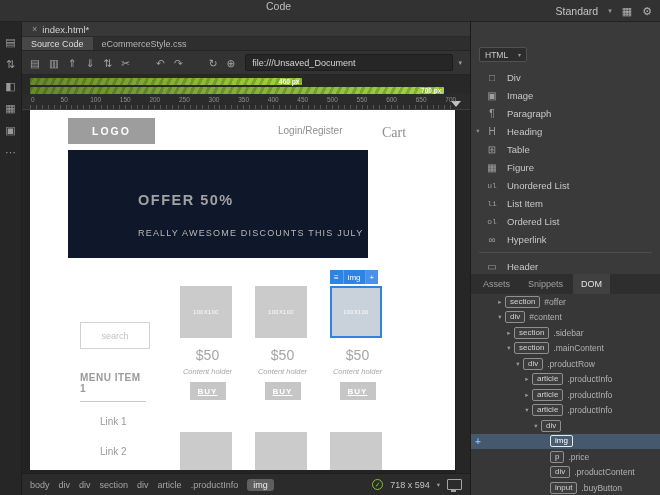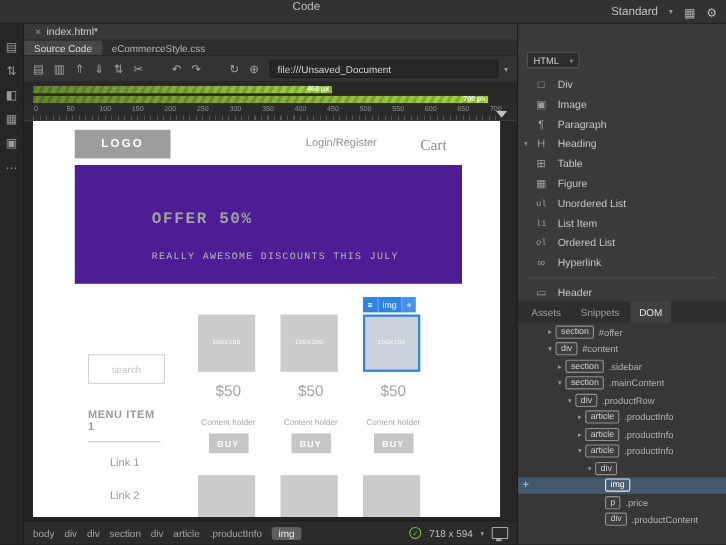--- a/index.html
+++ b/index.html
@@ -38,34 +38,34 @@
   .ruler-num{position:absolute;top:2px;font-size:6.5px;color:#8f8f8f;transform:translateX(1px);}
   .ruler-ticks{position:absolute;left:8px;right:14px;bottom:0;height:4px;background:repeating-linear-gradient(to right,#565656 0 1px,transparent 1px 5.92px);}
   .ruler-handle{position:absolute;left:429px;top:7px;width:0;height:0;border-left:5px solid transparent;border-right:5px solid transparent;border-top:6px solid #c2c2c2;}
   
   .canvas-wrap{position:absolute;top:88px;height:363px;width:100%;background:#232323;}
   .canvas{position:absolute;left:8px;top:0;width:425px;height:360px;background:#fff;overflow:hidden;}
   .scroll-gutter{position:absolute;left:433px;top:0;width:15px;height:363px;background:#262626;border-left:1px solid #1d1d1d;box-sizing:border-box;}
   .c-logo{position:absolute;left:38px;top:8px;width:87px;height:26px;background:#9d9d9d;color:#fff;font-size:10.5px;font-weight:bold;letter-spacing:2px;display:flex;align-items:center;justify-content:center;}
   .c-login{position:absolute;left:248px;top:15px;font-size:10px;color:#8f8f8f;}
   .c-cart{position:absolute;left:352px;top:15px;font-size:14px;color:#8f8f8f;font-family:Liberation Serif, serif;}
-  .c-banner{position:absolute;left:38px;top:40px;width:352px;height:108px;background:#4c1d95;font-family:Liberation Mono, monospace;}
+  .c-banner{position:absolute;left:38px;top:40px;width:300px;height:108px;background:#0f172a;}
   .c-offer-title{position:absolute;left:70px;top:42px;font-size:14.5px;font-weight:bold;color:#a2a2a2;letter-spacing:1.5px;}
   .c-offer-sub{position:absolute;left:70px;top:78px;font-size:9px;color:#b8b8b8;letter-spacing:1.2px;}
   .c-search{position:absolute;left:50px;top:212px;width:70px;height:27px;border:1px solid #d2d2d2;display:flex;align-items:center;justify-content:center;font-size:9px;color:#c2c2c2;box-sizing:border-box;}
   .c-menutitle{position:absolute;left:50px;top:262px;font-size:10px;font-weight:bold;color:#9a9a9a;letter-spacing:.5px;padding-bottom:7px;border-bottom:1px solid #c9c9c9;width:66px;}
   .c-link{position:absolute;left:50px;font-size:10px;color:#9a9a9a;margin-left:20px;}
   .l1{top:306px;}.l2{top:336px;}
   .pcard{position:absolute;top:176px;width:55px;height:132px;}
   .p1{left:150px;}.p2{left:225px;}.p3{left:300px;}
   .pimg{width:52px;height:52px;background:#cbcbcb;display:flex;align-items:center;justify-content:center;font-size:5.5px;color:#fff;letter-spacing:.5px;box-sizing:border-box;}
   .pcard.selected .pimg{background:#c9d2da;border:2px solid #2f83e3;}
   .pprice{margin-top:9px;text-align:center;font-size:14px;color:#a5a5a5;}
-  .pcontent{margin-top:16px;text-align:center;font-size:7.5px;color:#a8a8a8;}
-  .pbuy{margin:6px auto 0;width:36px;height:18px;background:#c6c6c6;color:#fff;font-size:8px;font-weight:bold;letter-spacing:1px;display:flex;align-items:center;justify-content:center;}
+  .pcontent{margin-top:4px;text-align:center;font-size:7.5px;color:#a8a8a8;font-style:italic;}
+  .pbuy{margin:6px auto 0;width:36px;height:18px;background:#c6c6c6;color:#fff;font-size:8px;font-weight:bold;letter-spacing:1px;display:flex;align-items:center;justify-content:center;text-decoration:underline;}
   .elem-display{position:absolute;left:300px;top:160px;height:14px;display:flex;font-size:8px;color:#fff;z-index:5;}
   .ed-seg{display:flex;align-items:center;padding:0 4px;background:#2f83e3;}
   .ed-menu{border-right:1px solid #5fa0ec;}
   .ed-plus{border-left:1px solid #5fa0ec;background:#4a92e8;}
   .c-sq{position:absolute;top:322px;width:52px;height:38px;background:#cbcbcb;}
   .sq1{left:150px;}.sq2{left:225px;}.sq3{left:300px;}
   
   .status-bar{position:absolute;top:451px;height:22px;width:100%;background:#2b2b2b;border-top:1px solid #1e1e1e;box-sizing:border-box;display:flex;align-items:center;padding:0 8px;}
   .stag{font-size:9px;color:#a5a5a5;margin-right:9px;}
   .stag.active{background:#5f5f5f;color:#efefef;border-radius:3px;padding:1px 6px;}
@@ -382,16 +382,21 @@
         <div class="dom-row" style="padding-left: 69px;">
           <span class="dom-arrow"></span>
           <span class="dom-pill">p</span>
           <span class="dom-label">.price</span>
         </div>
         <div class="dom-row" style="padding-left: 69px;">
           <span class="dom-arrow"></span>
           <span class="dom-pill">div</span>
           <span class="dom-label">.productContent</span>
         </div>
+        <div class="dom-row" style="padding-left: 69px;">
+          <span class="dom-arrow"></span>
+          <span class="dom-pill">input</span>
+          <span class="dom-label">.buyButton</span>
+        </div>
       </div>
   </div>
 
 </div>
 
 </body></html>

